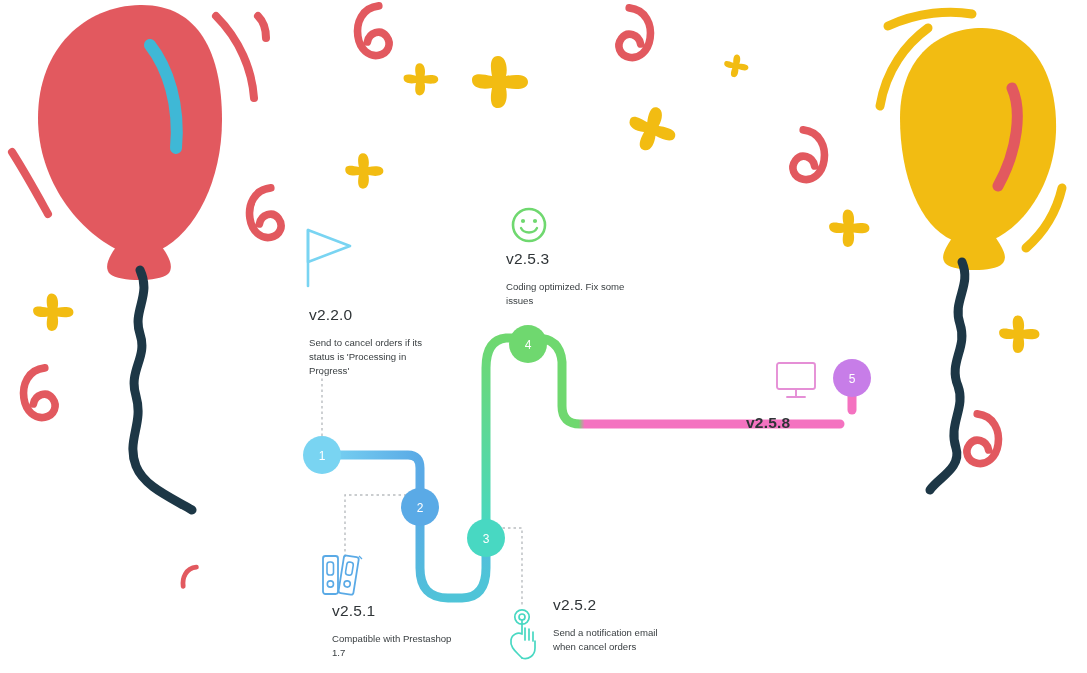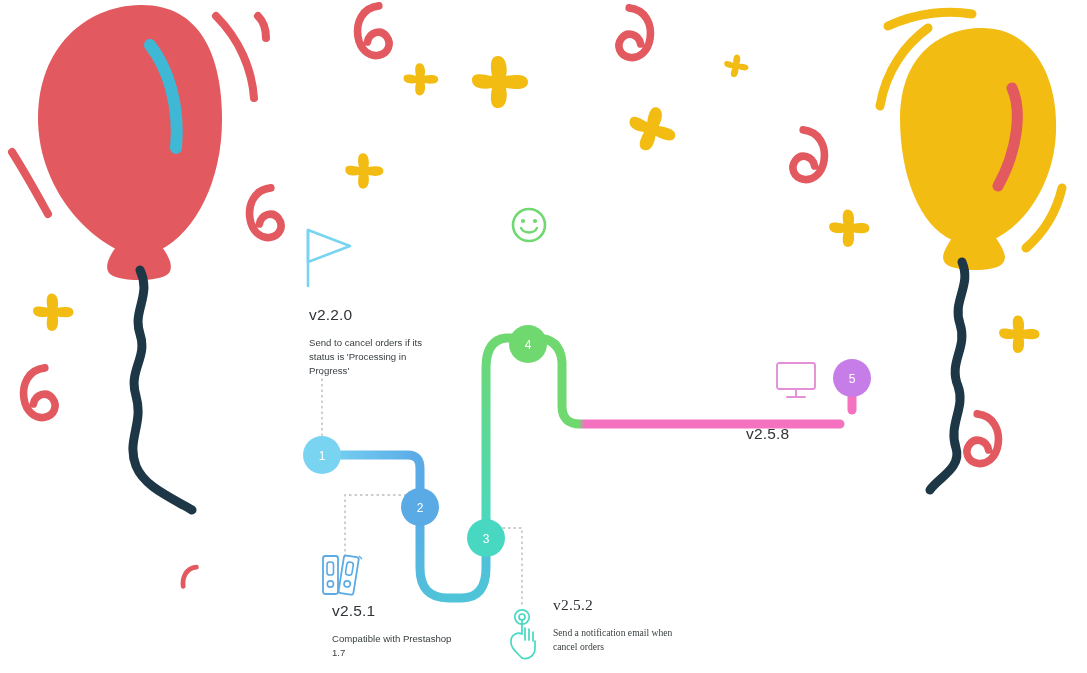--- a/index.html
+++ b/index.html
@@ -225,29 +225,33 @@
     </g>
   </svg>
 
   <div id="labels">
 
     <div class="milestone-label" style="left:309px; top:292px;margin-top:14px;">
       <div class="ms-version">v2.2.0</div>
       <div class="ms-desc">Send to cancel orders if its status is 'Processing in Progress'</div>
     </div>
 
-
-    <div class="milestone-label" style="left:746px; top:425px;">
+    <div class="milestone-label" style="left:506px; top:250px;">
+      <div class="ms-version">v2.5.3</div>
+      <div class="ms-desc wide">Coding optimized. Fix some issues</div>
+    </div>
+
+    <div class="milestone-label" style="left:746px; top:414px;font-weight:bold;">
       <div class="ms-version">v2.5.8</div>
     </div>
 
     <div class="milestone-label" style="left:332px; top:602px;">
       <div class="ms-version">v2.5.1</div>
       <div class="ms-desc wide">Compatible with Prestashop 1.7</div>
     </div>
 
-    <div class="milestone-label" style="left:553px; top:596px;font-family:Liberation Serif, serif;">
+    <div class="milestone-label" style="left:553px; top:596px;">
       <div class="ms-version">v2.5.2</div>
       <div class="ms-desc wide">Send a notification email when cancel orders</div>
     </div>
 
   </div>
 </div>
 
 </body></html>

